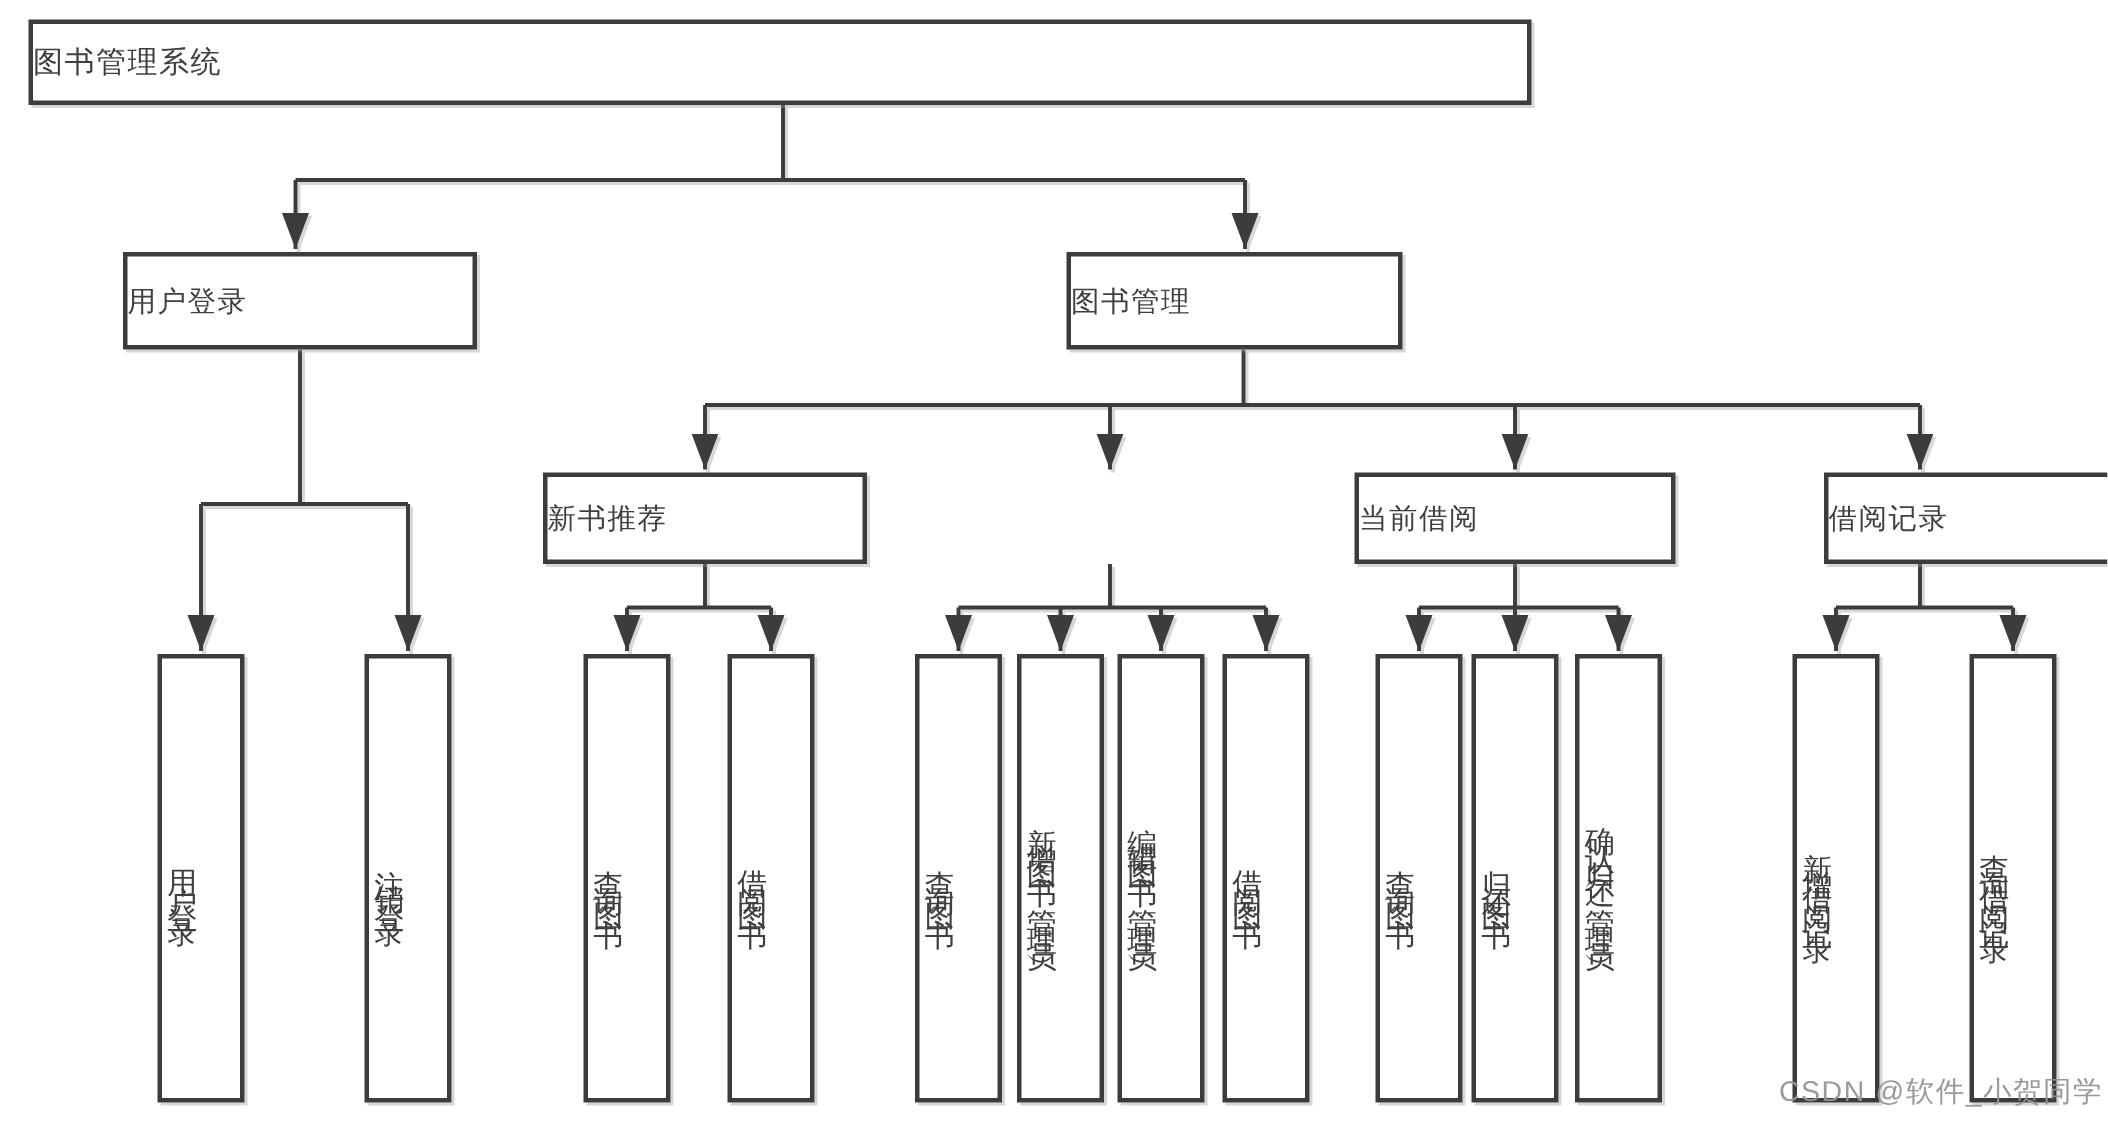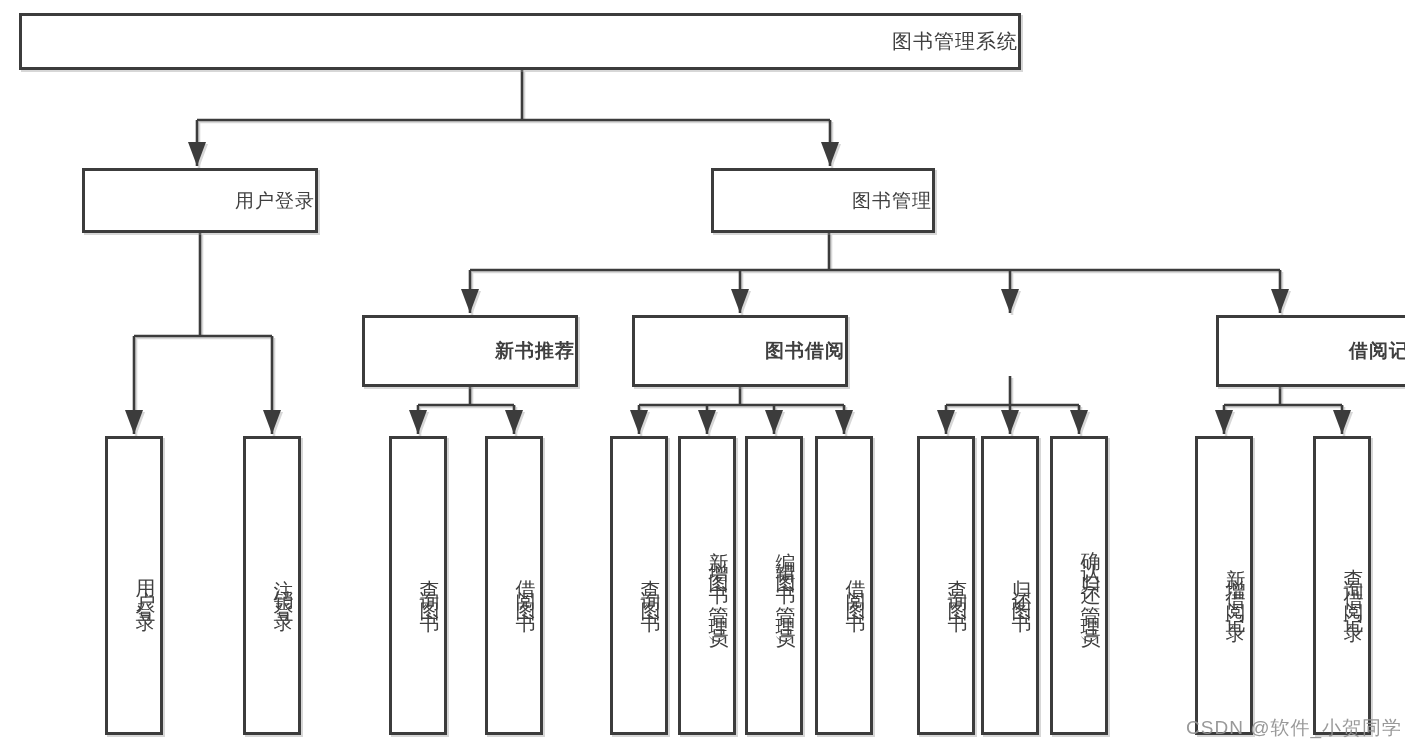--- a/index.html
+++ b/index.html
@@ -7,27 +7,27 @@
     position:relative; width:1405px; height:747px; background:#ffffff;
     font-family:"Liberation Sans", sans-serif; overflow:hidden;
   }
   svg.connectors {
     position:absolute; left:0; top:0; z-index:1;
     filter: drop-shadow(2px 2px 0 rgba(150,150,150,0.38));
   }
   .node {
     position:absolute; box-sizing:border-box; background:#ffffff;
     border:3px solid #3c3c3c; box-shadow:2px 2px 0 rgba(150,150,150,0.38);
-    display:flex; align-items:center; justify-content:flex-end;
+    display:flex; align-items:center; justify-content:flex-start;
     color:#3f3f3f; z-index:2; letter-spacing:1px;
   }
   .root { left:19px;  top:13px;  width:1002px; height:57px; font-size:20px; }
   .l2a  { left:82px;  top:168px; width:236px;  height:65px; font-size:19px; }
   .l2b  { left:711px; top:168px; width:224px;  height:65px; font-size:19px; }
-  .l3   { top:315px; height:72px; font-size:19px;font-weight:bold; }
+  .l3   { top:315px; height:61px; font-size:19px; }
   .l3a  { left:362px;  width:216px; }
   .l3b  { left:632px;  width:216px; }
   .l3c  { left:903px;  width:214px; }
   .l3d  { left:1172px; width:216px;margin-left:44px; }
   .leaf { top:436px; height:299px; width:58px; }
   .vtext {
     writing-mode: vertical-rl; text-orientation: mixed;
     font-size:20px; letter-spacing:11px; letter-spacing:11px;
     color:#3f3f3f; white-space:nowrap;
   }
@@ -119,22 +119,22 @@
   <div class="node l2a">
     <span>用户登录</span>
   </div>
   <div class="node l2b">
     <span>图书管理</span>
   </div>
 
   <div class="node l3 l3a">
     <span>新书推荐</span>
   </div>
-  <div class="node l3 l3b">
-    <span>图书借阅</span>
+  <div class="node l3 l3c">
+    <span>当前借阅</span>
   </div>
   <div class="node l3 l3d">
     <span>借阅记录</span>
   </div>
 
   <div class="node leaf lf1">
     <span class="vtext">用户登录</span>
   </div>
   <div class="node leaf lf2">
     <span class="vtext">注销登录</span>

